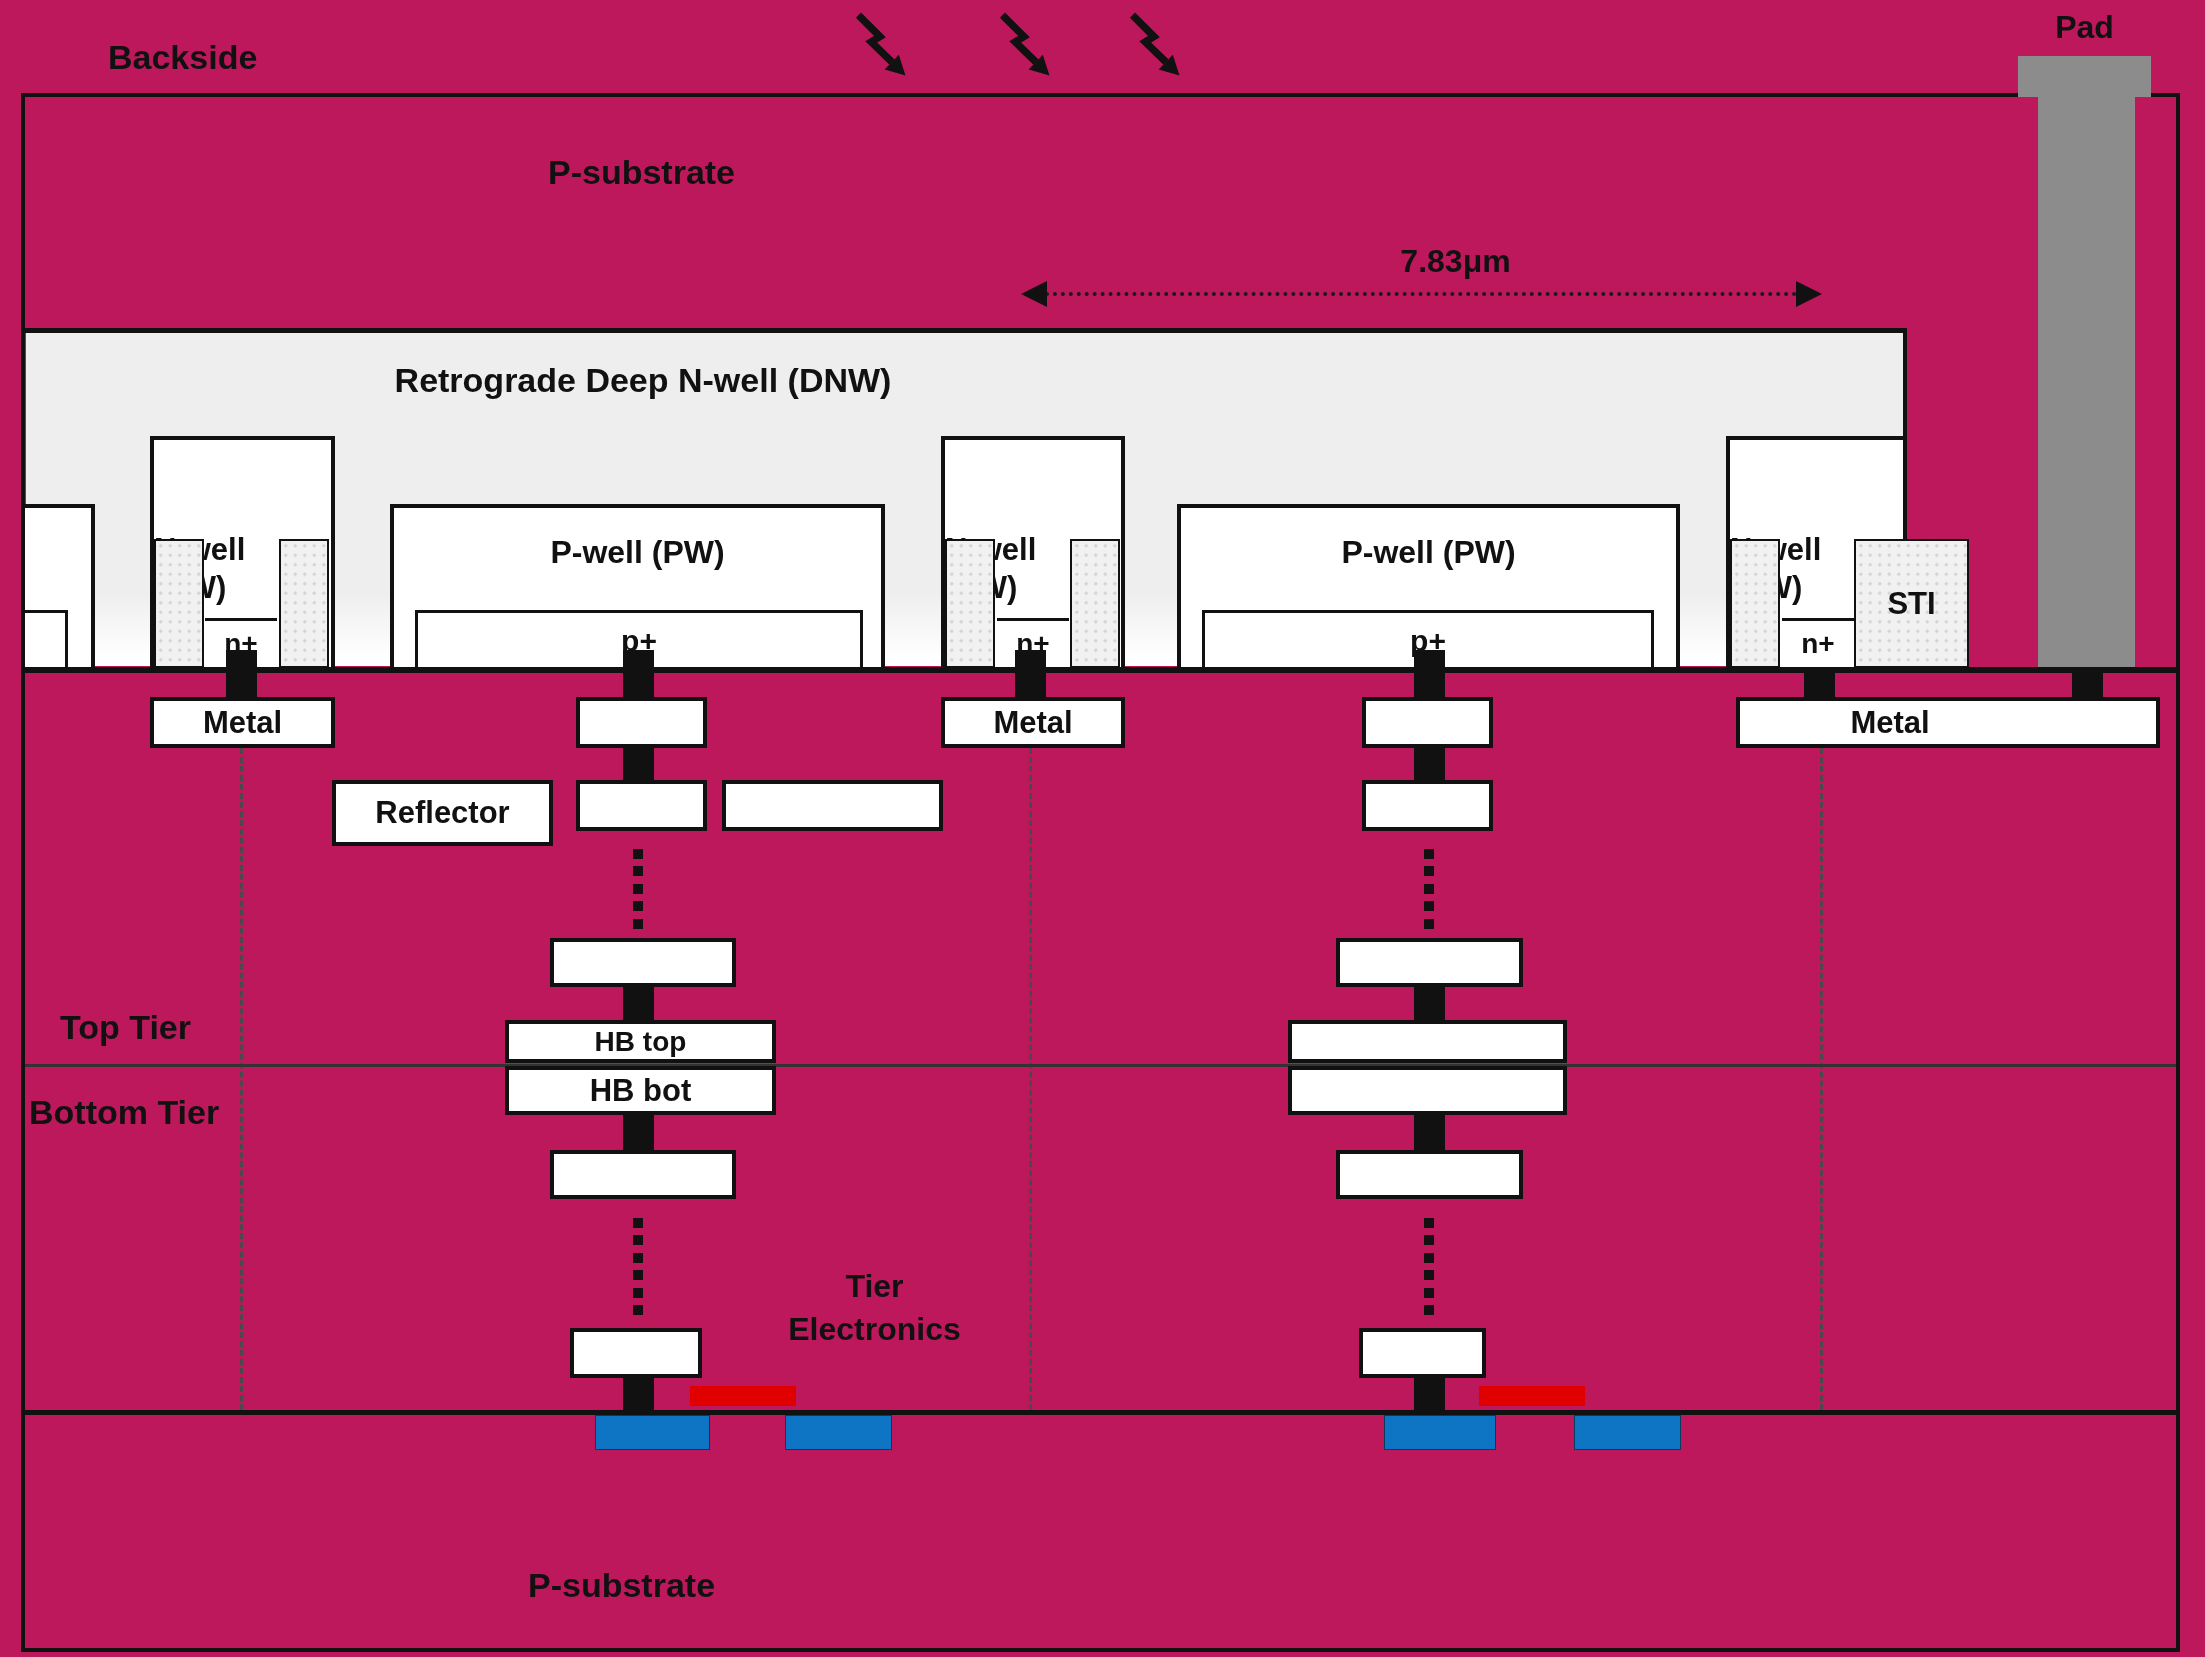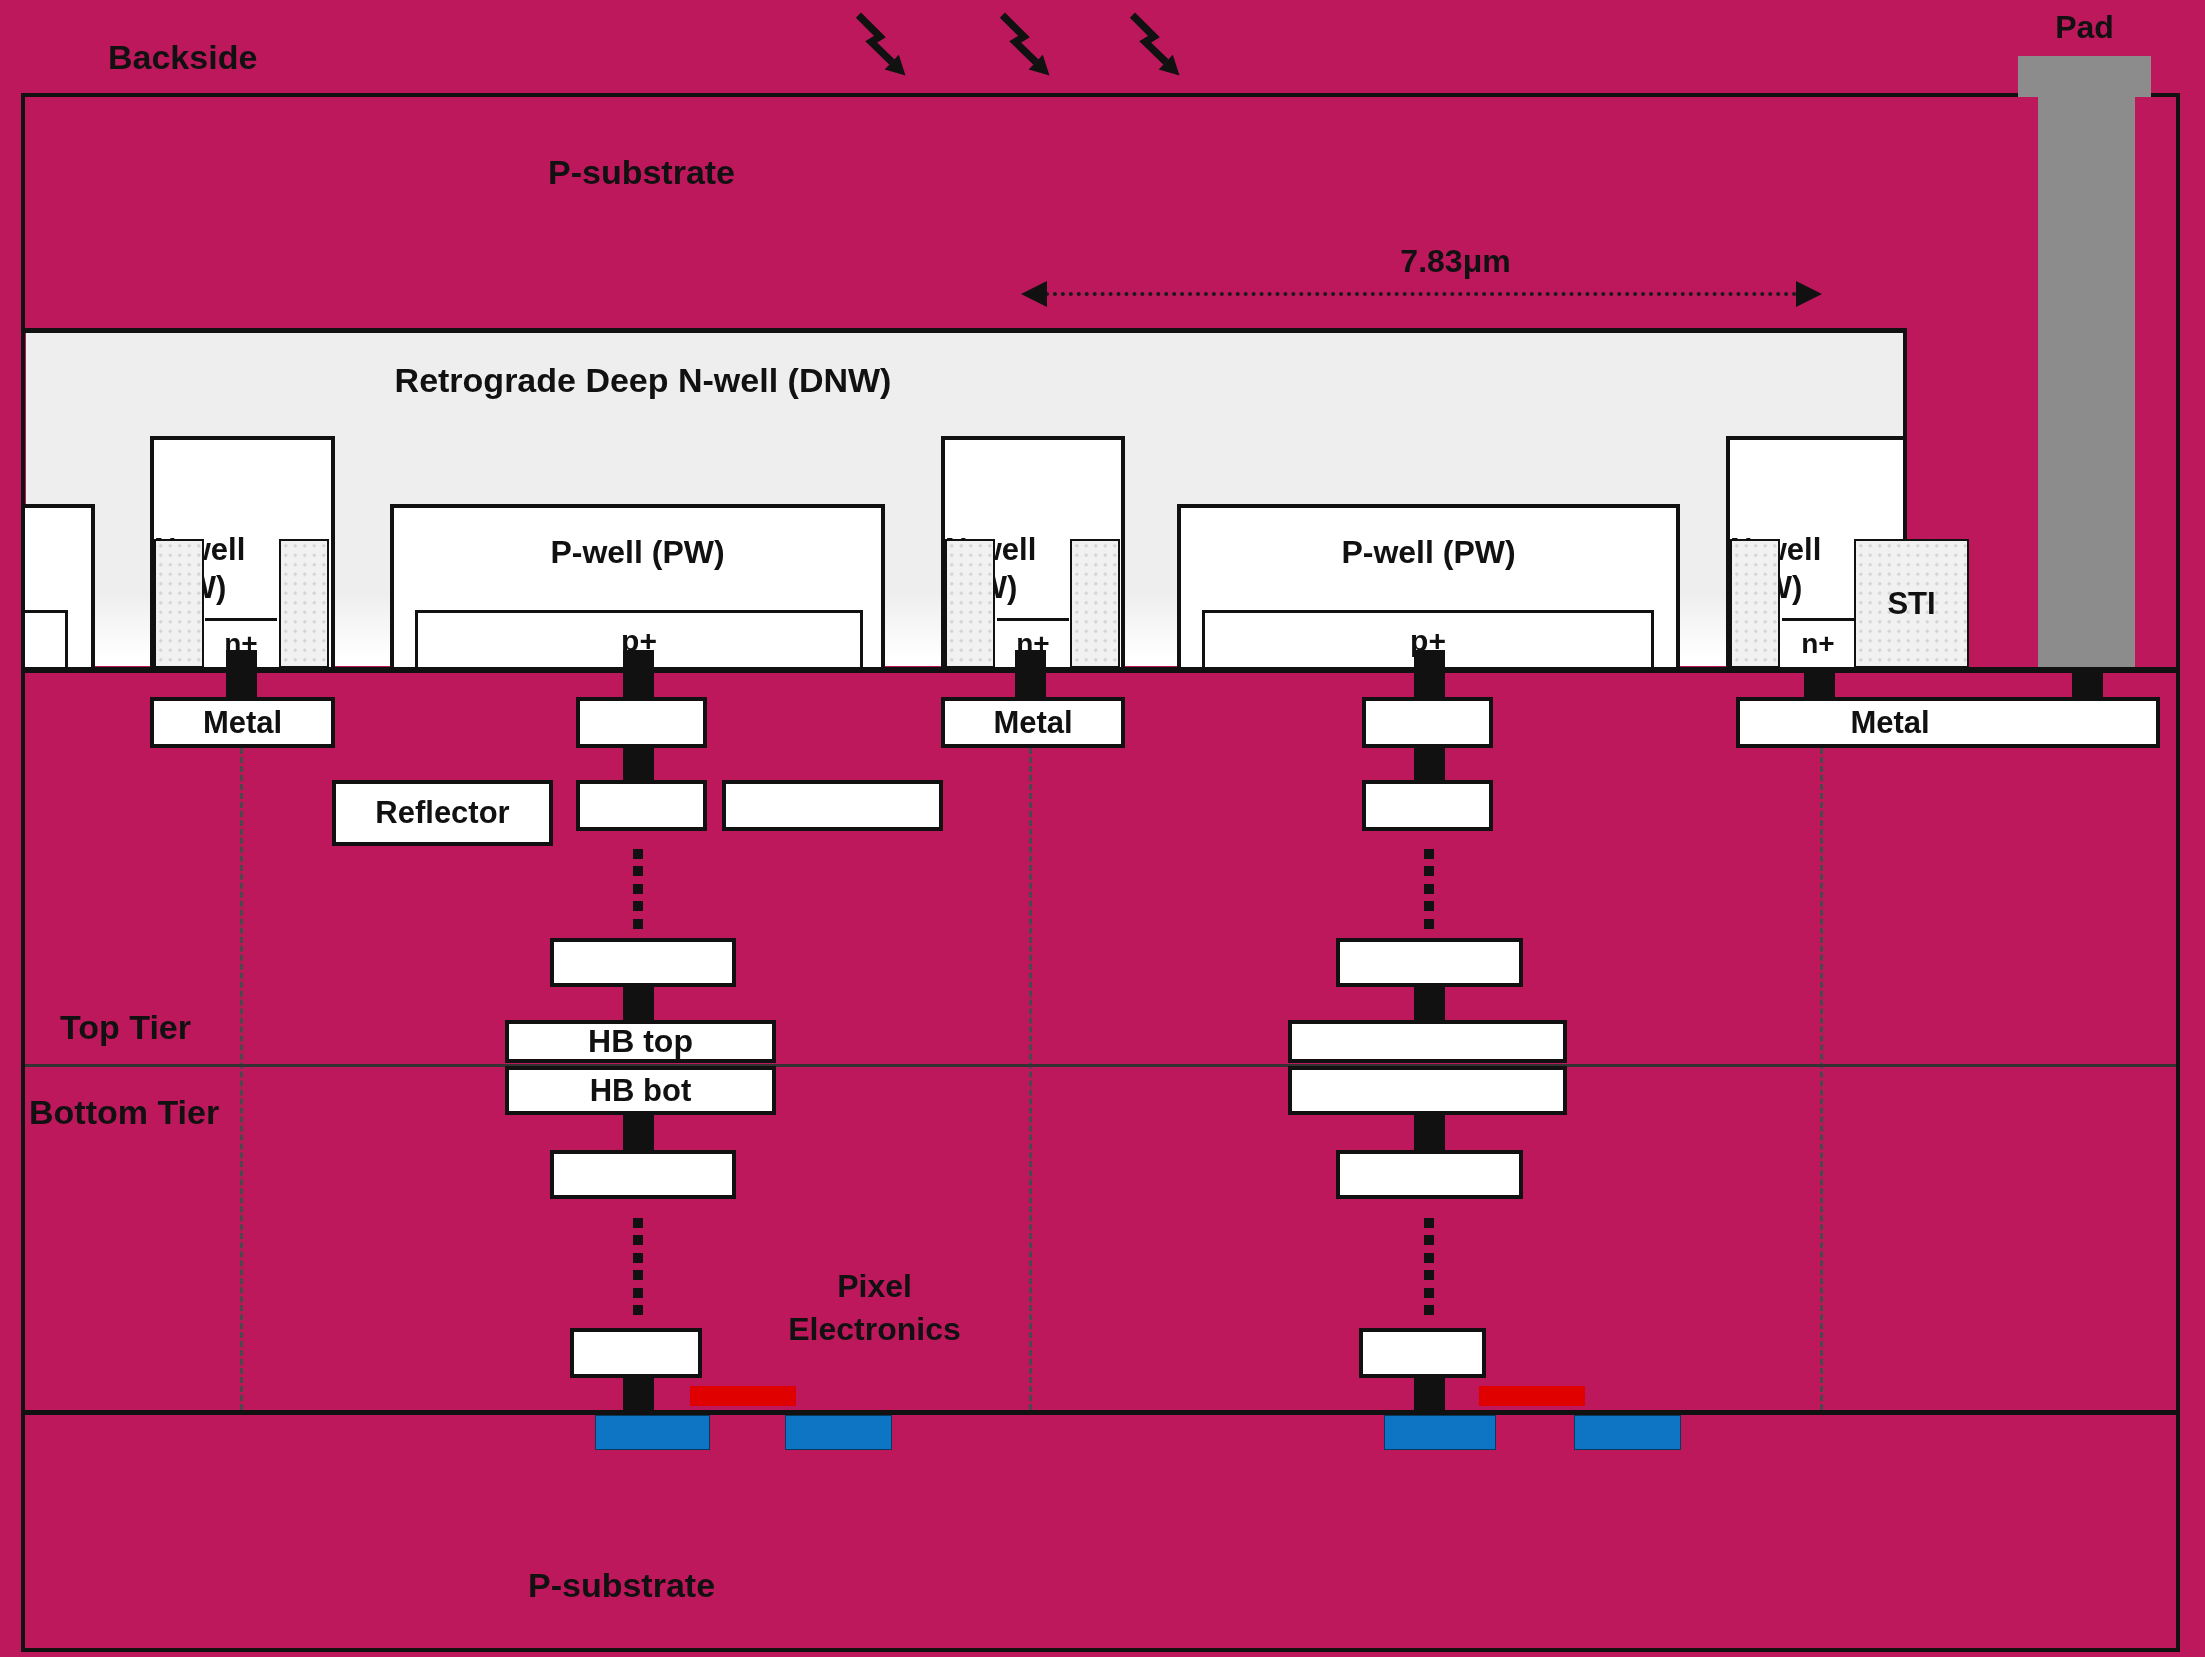--- a/index.html
+++ b/index.html
@@ -177,21 +177,21 @@
   </div>
 
   <div class="box" style="left:550px;top:938px;width:186px;height:49px;z-index:3;"></div>
   <div class="box" style="left:1336px;top:938px;width:187px;height:49px;z-index:3;"></div>
   <div class="contact" style="left:623px;top:987px;width:31px;height:34px;z-index:2;"></div>
   <div class="contact" style="left:1414px;top:987px;width:31px;height:34px;z-index:2;"></div>
 
   <div class="hline" style="left:21px;top:1064px;width:2159px;height:2.7px;background:#333;z-index:2;"></div>
 
   <div class="box" style="left:505px;top:1020px;width:271px;height:43px;z-index:3;">
-    <div class="boxlabel" style="font-size:32px;text-align:center;">HB top</div>
+    <div class="boxlabel" style="font-size:28px;text-align:center;">HB top</div>
   </div>
   <div class="box" style="left:505px;top:1066px;width:271px;height:49px;z-index:3;">
     <div class="boxlabel" style="font-size:31px;">HB bot</div>
   </div>
   <div class="box" style="left:1288px;top:1020px;width:279px;height:43px;z-index:3;"></div>
   <div class="box" style="left:1288px;top:1066px;width:279px;height:49px;z-index:3;"></div>
 
   <div class="lbl" style="left:60px;top:1008px;font-size:34px;z-index:8;">Top Tier</div>
   <div class="lbl" style="left:29px;top:1093px;font-size:34px;z-index:8;">Bottom Tier</div>
 
@@ -211,21 +211,21 @@
   <div class="dots" style="left:1424px;top:1218px;">
     <span></span>
       <span></span>
       <span></span>
       <span></span>
       <span></span>
       <span></span>
   </div>
 
   <div class="lbl" style="left:763px;top:1265px;width:223px;font-size:32px;line-height:1.35;text-align:center;z-index:8;">
-    <div>Pixel</div>
+    <div>Tier</div>
     <div>Electronics</div>
   </div>
 
   <div class="box" style="left:570px;top:1328px;width:132px;height:50px;z-index:3;"></div>
   <div class="box" style="left:1359px;top:1328px;width:127px;height:50px;z-index:3;"></div>
   <div class="contact" style="left:623px;top:1378px;width:31px;height:34px;z-index:2;"></div>
   <div class="contact" style="left:1414px;top:1378px;width:31px;height:34px;z-index:2;"></div>
 
   <div class="abs" style="left:690px;top:1386px;width:106px;height:20px;background:var(--red);z-index:3;"></div>
   <div class="abs" style="left:1479px;top:1386px;width:106px;height:20px;background:var(--red);z-index:3;"></div>

